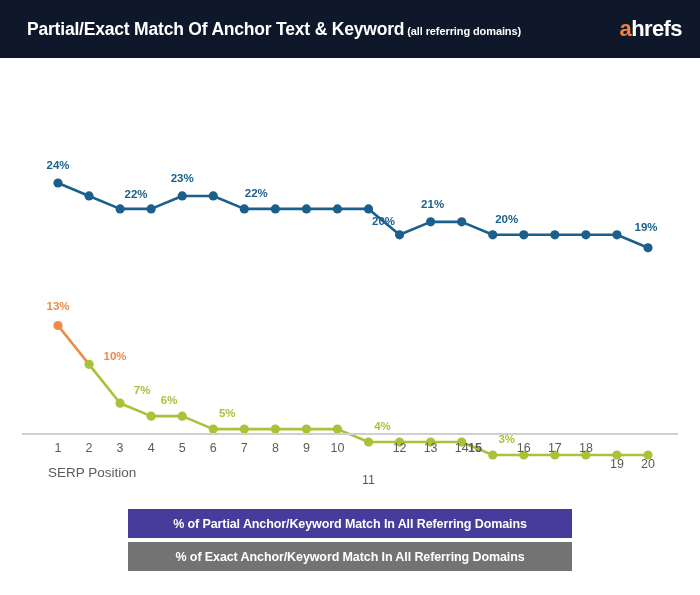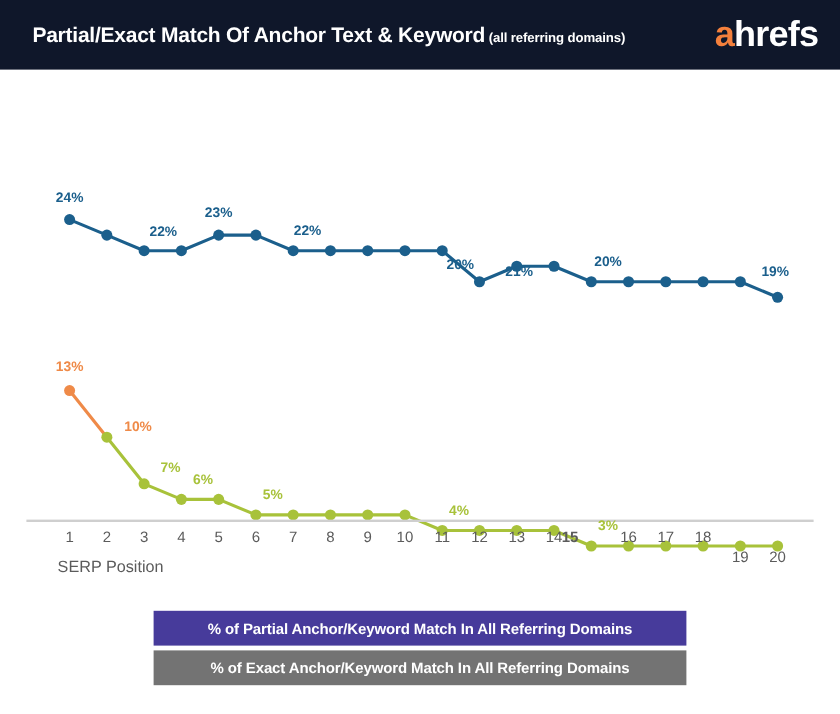--- a/index.html
+++ b/index.html
@@ -39,21 +39,21 @@
     font-weight: bold;
     letter-spacing: -0.2px;
     white-space: nowrap;
   }
   .header-title .subtitle {
     font-size: 11px;
     font-weight: bold;
     letter-spacing: -0.1px;
   }
   .logo {
-    font-size: 30px;
+    font-size: 22px;
     font-weight: bold;
     letter-spacing: -0.6px;
     color: #ffffff;
     white-space: nowrap;
   }
   .logo .a {
     color: #f4803c;
   }
 
   
@@ -233,21 +233,21 @@
         <div class="tick" style="left: 58px;">1</div>
         <div class="tick" style="left: 89.0526px;">2</div>
         <div class="tick" style="left: 120.105px;">3</div>
         <div class="tick" style="left: 151.158px;">4</div>
         <div class="tick" style="left: 182.211px;">5</div>
         <div class="tick" style="left: 213.263px;">6</div>
         <div class="tick" style="left: 244.316px;">7</div>
         <div class="tick" style="left: 275.368px;">8</div>
         <div class="tick" style="left: 306.421px;">9</div>
         <div class="tick" style="left: 337.474px;">10</div>
-        <div class="tick" style="left: 368.526px;">11</div>
+        <div class="tick" style="left: 368.526px; margin-top: 32px;">11</div>
         <div class="tick" style="left: 399.579px;">12</div>
         <div class="tick" style="left: 430.632px;">13</div>
         <div class="tick" style="left: 461.684px;">14</div>
         <div class="tick" style="left: 475px; font-weight: bold;">15</div>
         <div class="tick" style="left: 523.789px;">16</div>
         <div class="tick" style="left: 554.842px;">17</div>
         <div class="tick" style="left: 585.895px;">18</div>
         <div class="tick" style="left: 616.947px; margin-top: 16px;">19</div>
         <div class="tick" style="left: 648px; margin-top: 16px;">20</div>
       </div>
@@ -261,21 +261,21 @@
     <div class="legend-item legend-exact">
       <span>% of Exact Anchor/Keyword Match In All Referring Domains</span>
     </div>
   </div>
 
 <div class="pt-label series-partial" style="left: 58px; top: 165px;">24%</div>
     <div class="pt-label series-partial" style="left: 136.105px; top: 193.905px;">22%</div>
     <div class="pt-label series-partial" style="left: 182.211px; top: 177.952px;">23%</div>
     <div class="pt-label series-partial" style="left: 256.316px; top: 192.905px;">22%</div>
     <div class="pt-label series-partial" style="left: 383.579px; top: 220.81px;">20%</div>
-    <div class="pt-label series-partial" style="left: 432.632px; top: 203.857px; margin-top: 23px;">21%</div>
+    <div class="pt-label series-partial" style="left: 432.632px; top: 203.857px;">21%</div>
     <div class="pt-label series-partial" style="left: 506.737px; top: 218.81px;">20%</div>
     <div class="pt-label series-partial" style="left: 646px; top: 226.762px;">19%</div>
     <div class="pt-label series-exact-hi" style="left: 58px; top: 306.476px;">13%</div>
     <div class="pt-label series-exact-hi" style="left: 115.053px; top: 356.333px;">10%</div>
     <div class="pt-label series-exact" style="left: 142.105px; top: 390.19px;">7%</div>
     <div class="pt-label series-exact" style="left: 169.158px; top: 400.143px;">6%</div>
     <div class="pt-label series-exact" style="left: 227.263px; top: 413.095px;">5%</div>
     <div class="pt-label series-exact" style="left: 382.526px; top: 426.048px;">4%</div>
     <div class="pt-label series-exact" style="left: 506.737px; top: 439px;">3%</div>
   </div>

